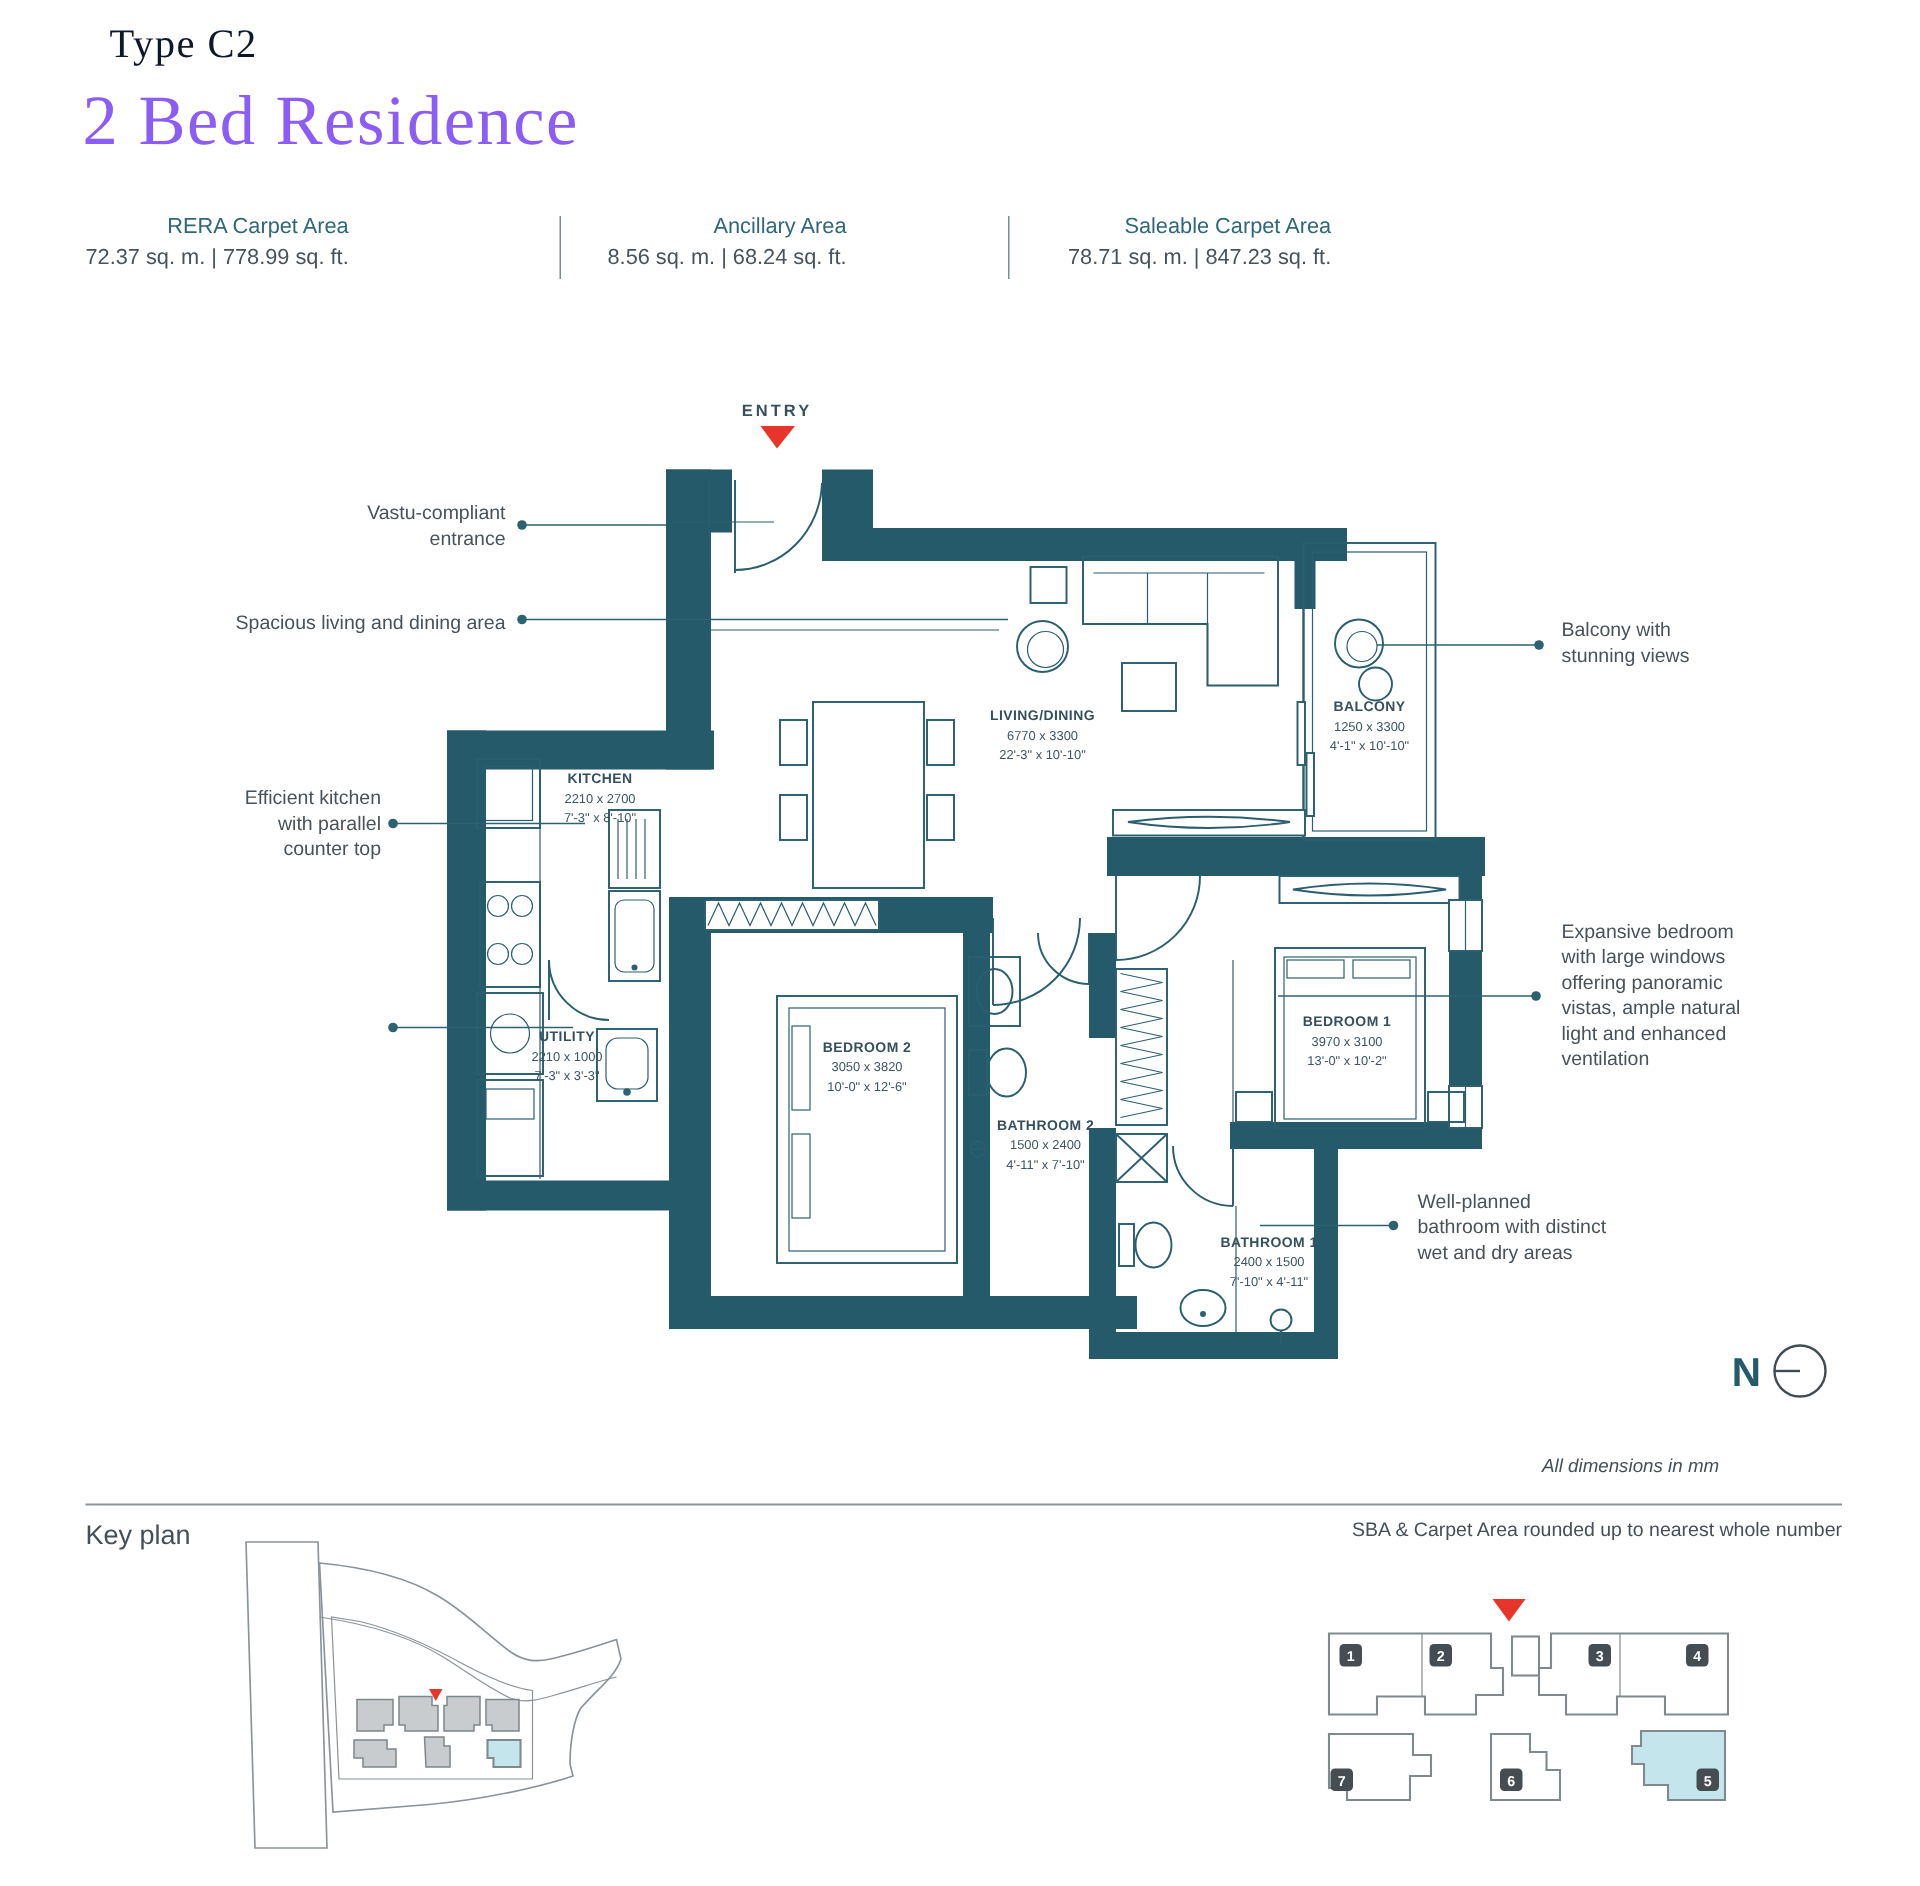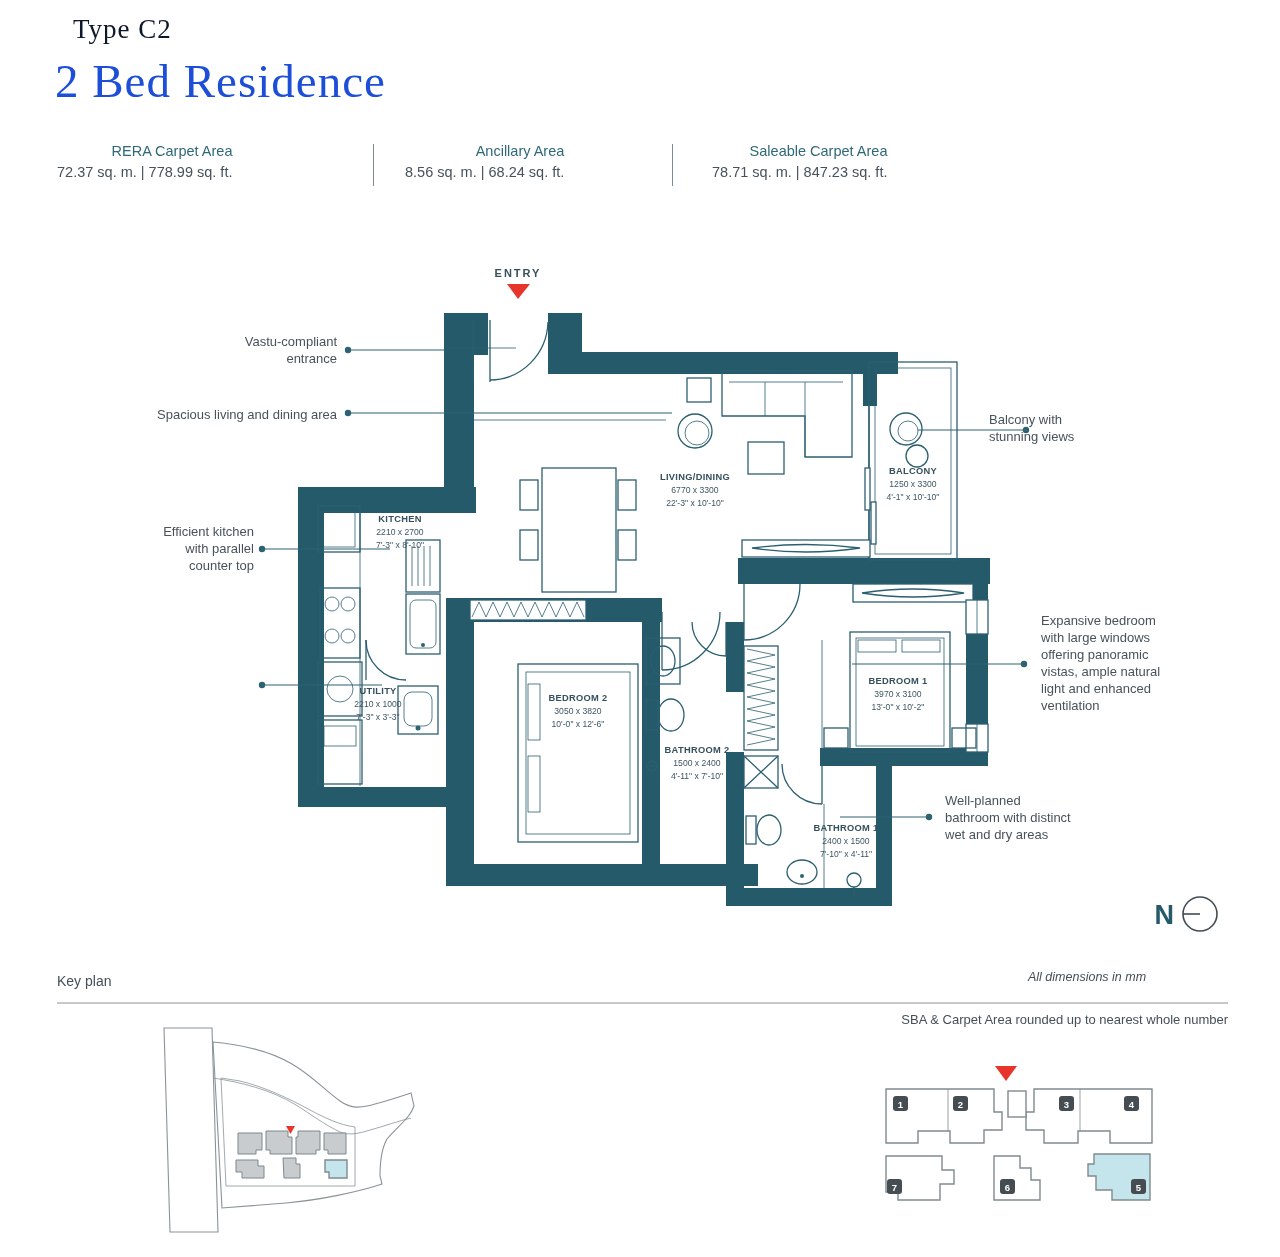--- a/index.html
+++ b/index.html
@@ -4,21 +4,21 @@
 <style>
   html,body{margin:0;padding:0;background:#fff;}
   #page{position:relative;width:1280px;height:1257px;background:#ffffff;overflow:hidden;
         font-family:"Liberation Sans",sans-serif;}
   #plan-svg{position:absolute;left:0;top:0;}
 
   
   .type-label{position:absolute;left:57px;top:14px;font-family:"Liberation Serif",serif;
               font-size:27px;color:#0f172a;letter-spacing:1px;margin-left:16px;}
   .main-title{position:absolute;left:55px;top:54px;font-family:"Liberation Serif",serif;
-              font-size:47px;color:#1d4ed8;letter-spacing:1px;}
+              font-size:47px;color:#8b5cf6;letter-spacing:1px;}
   .stat{position:absolute;top:143px;text-align:right;}
   .stat .lbl{font-size:14.5px;color:#2f6878;}
   .stat .val{font-size:14.5px;color:#47525b;margin-top:5px;}
   .stat-sep{position:absolute;top:144px;width:1px;height:42px;background:#7c8b92;}
 
   
   .callout{position:absolute;font-size:13px;line-height:17px;color:#48525a;white-space:pre-line;}
   .r{text-align:right;}
   .note{position:absolute;font-size:12.5px;color:#454f58;}
 
@@ -325,29 +325,29 @@
       <text class="badge-num" x="1138.5" y="1190.5">5</text>
     </g>
   </svg>
 
   <div class="callout r" style="left:157px;top:333px;width:180px;">Vastu-compliant
 entrance</div>
   <div class="callout r" style="left:100px;top:406px;width:237px;">Spacious living and dining area</div>
   <div class="callout r" style="left:94px;top:523px;width:160px;">Efficient kitchen
 with parallel
 counter top</div>
-  <div class="callout" style="left:989px;top:411px;width:200px;">Balcony with
+  <div class="callout" style="left:1041px;top:411px;width:200px;">Balcony with
 stunning views</div>
   <div class="callout" style="left:1041px;top:612px;width:210px;">Expansive bedroom
 with large windows
 offering panoramic
 vistas, ample natural
 light and enhanced
 ventilation</div>
   <div class="callout" style="left:945px;top:792px;width:220px;">Well-planned
 bathroom with distinct
 wet and dry areas</div>
 
   <div class="note" style="left:1028px;top:970px;width:200px;text-align:left;font-style:italic;">All dimensions in mm</div>
-  <div class="note" style="left:57px;top:973px;font-size:14px;">Key plan</div>
+  <div class="note" style="left:57px;top:1013px;font-size:18px;">Key plan</div>
   <div class="note" style="left:728px;top:1012px;width:500px;text-align:right;font-size:13px;">SBA &amp; Carpet Area rounded up to nearest whole number</div>
 
 </div>
 
 </body></html>

